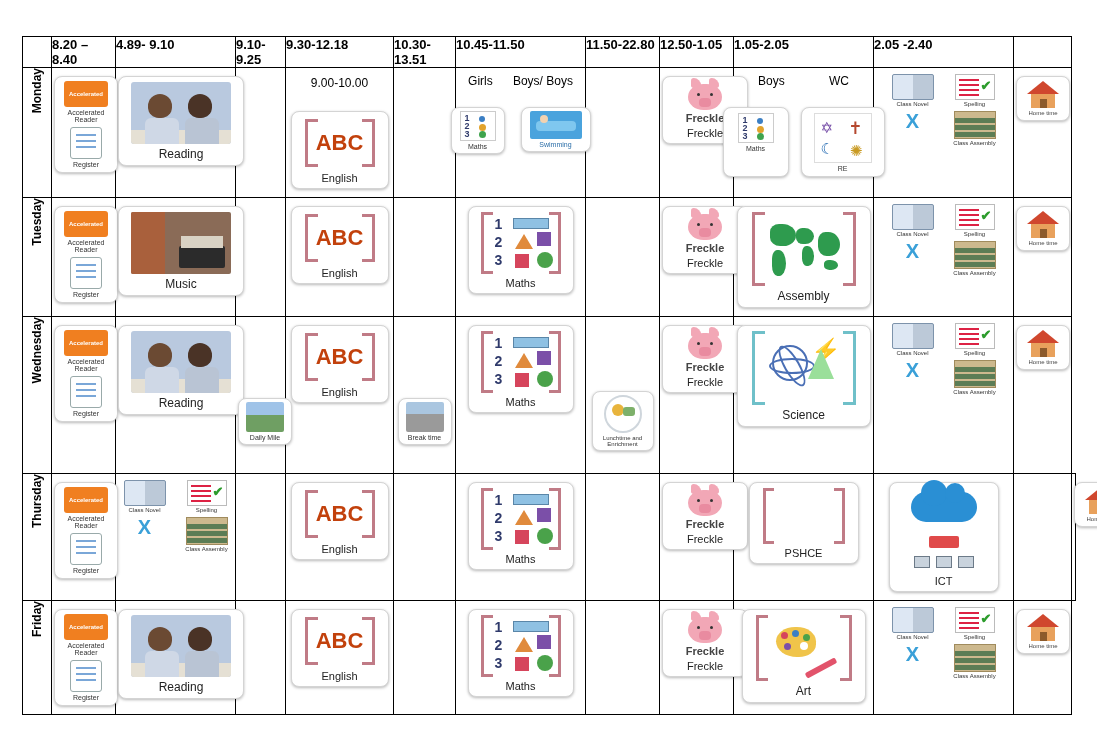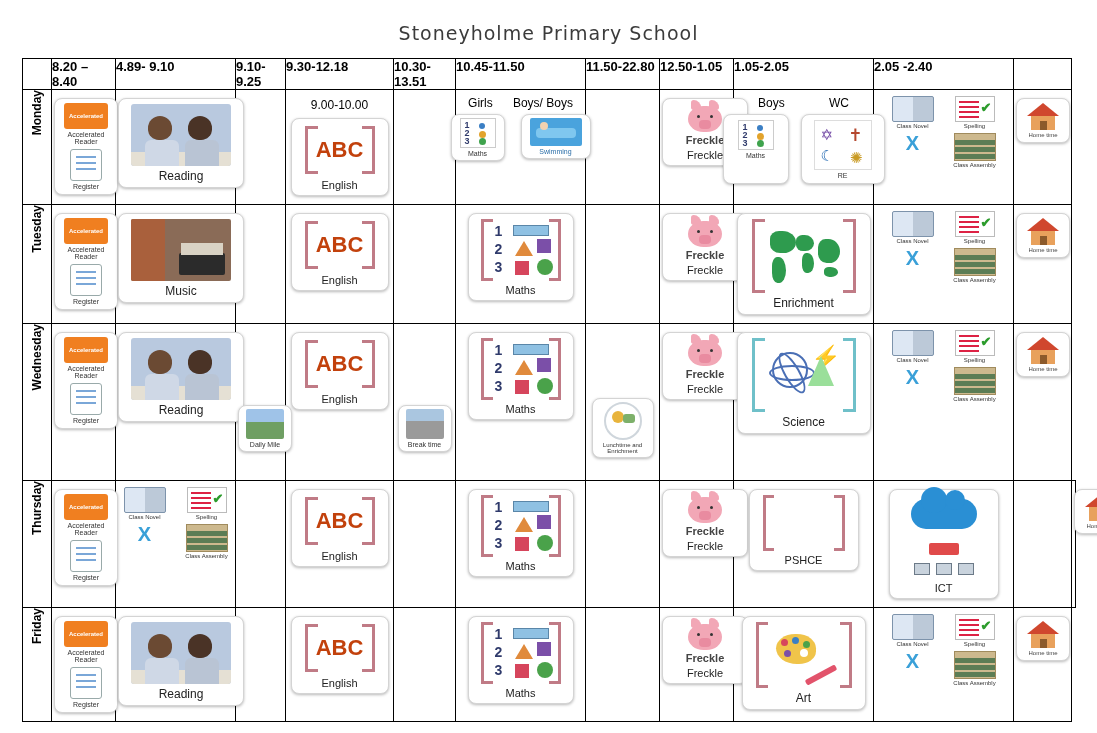--- a/index.html
+++ b/index.html
@@ -48,21 +48,21 @@
   .dayname{
     font-size:12px;font-weight:bold;
     writing-mode:vertical-rl;
     transform:rotate(180deg);
     white-space:nowrap;
     display:inline-block;
   }
   .cell{position:relative;}
   .cellinner{
     display:flex;flex-direction:column;align-items:center;justify-content:flex-start;
-    padding:6px 2px 6px 2px;min-height:92px;
+    padding:6px 2px 6px 2px;min-height:92px;gap:15px;
   }
   .cellhdr{
     font-size:12px;margin:2px 0 4px 0;text-align:center;width:100%;
   }
   .hdr-row{display:flex;justify-content:space-around;width:100%;font-size:12px;margin-bottom:2px;}
   
   .card{
     background:#fff;border:1px solid #d4d4d4;border-radius:8px;
     box-shadow:0 1px 3px rgba(0,0,0,.28);
     padding:5px 6px 4px 6px;
@@ -205,21 +205,20 @@
   
   .kid{position:absolute;bottom:0;}
   .kid .h{border-radius:50% 50% 45% 45%;}
   .desk{position:absolute;left:0;right:0;bottom:0;height:14px;background:#e5e0d4;}
   .lastcol{width:58px;}
 </style>
 </head>
 <body>
 
 <div class="title-wrap">
-  <div class="title">Stoneyholme Primary School</div>
 </div>
 
 <table class="tt">
   <colgroup>
     <col style="width:29px">
       <col style="width:64px">
       <col style="width:120px">
       <col style="width:50px">
     <col style="width:108px">
       <col style="width:62px">
@@ -517,21 +516,21 @@
       <div class="cellinner">
         <div class="card geo-card">
           <div class="geo-box">
             <span class="blob" style="left:18px;top:12px;width:26px;height:22px;"></span>
             <span class="blob" style="left:20px;top:38px;width:14px;height:26px;"></span>
             <span class="blob" style="left:44px;top:16px;width:18px;height:16px;"></span>
             <span class="blob" style="left:50px;top:34px;width:12px;height:20px;"></span>
             <span class="blob" style="left:66px;top:20px;width:22px;height:24px;"></span>
             <span class="blob" style="left:72px;top:48px;width:14px;height:10px;"></span>
           </div>
-          <div class="lbl big">Enrichment</div>
+          <div class="lbl big">Assembly</div>
         </div>
       </div>
     </td>
     <td class="cell">
       <div class="cellinner">
         <div class="quad">
           <div class="q-item">
             <div class="book"></div>
             <div class="q-lbl">Class Novel</div>
           </div>

